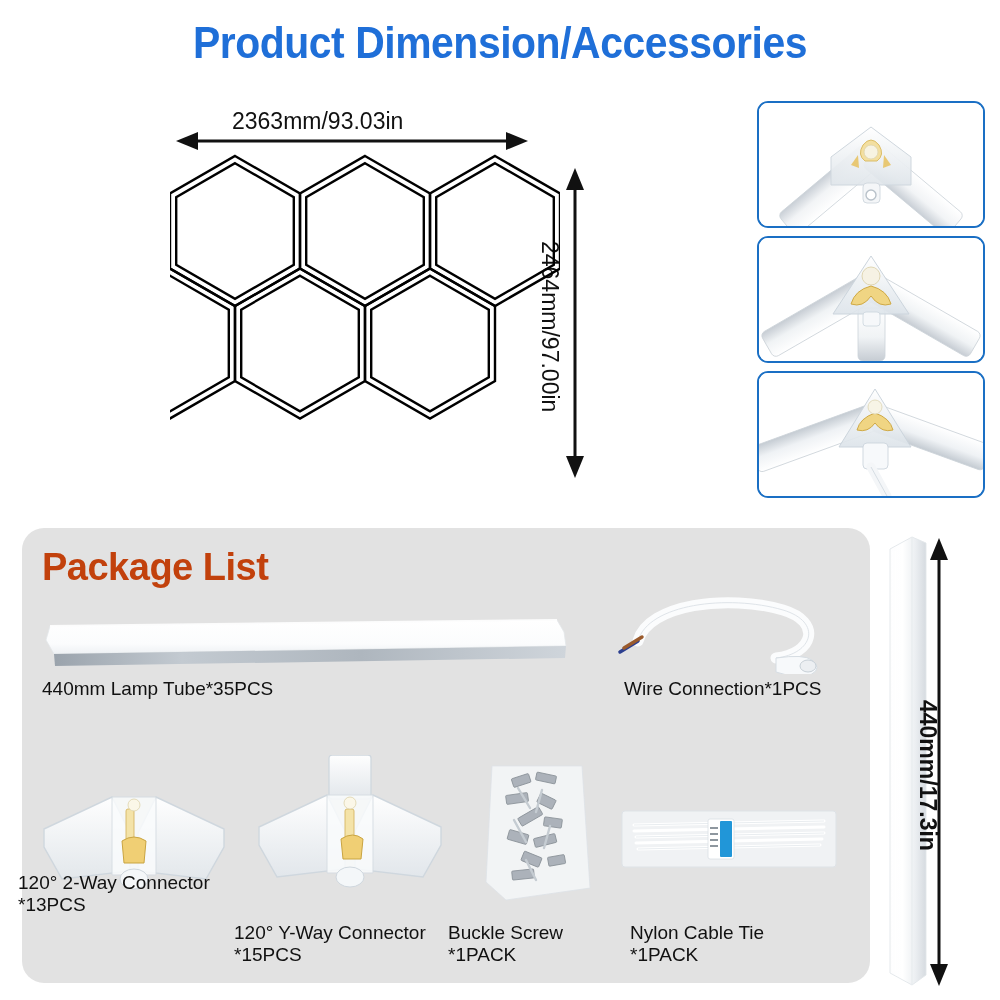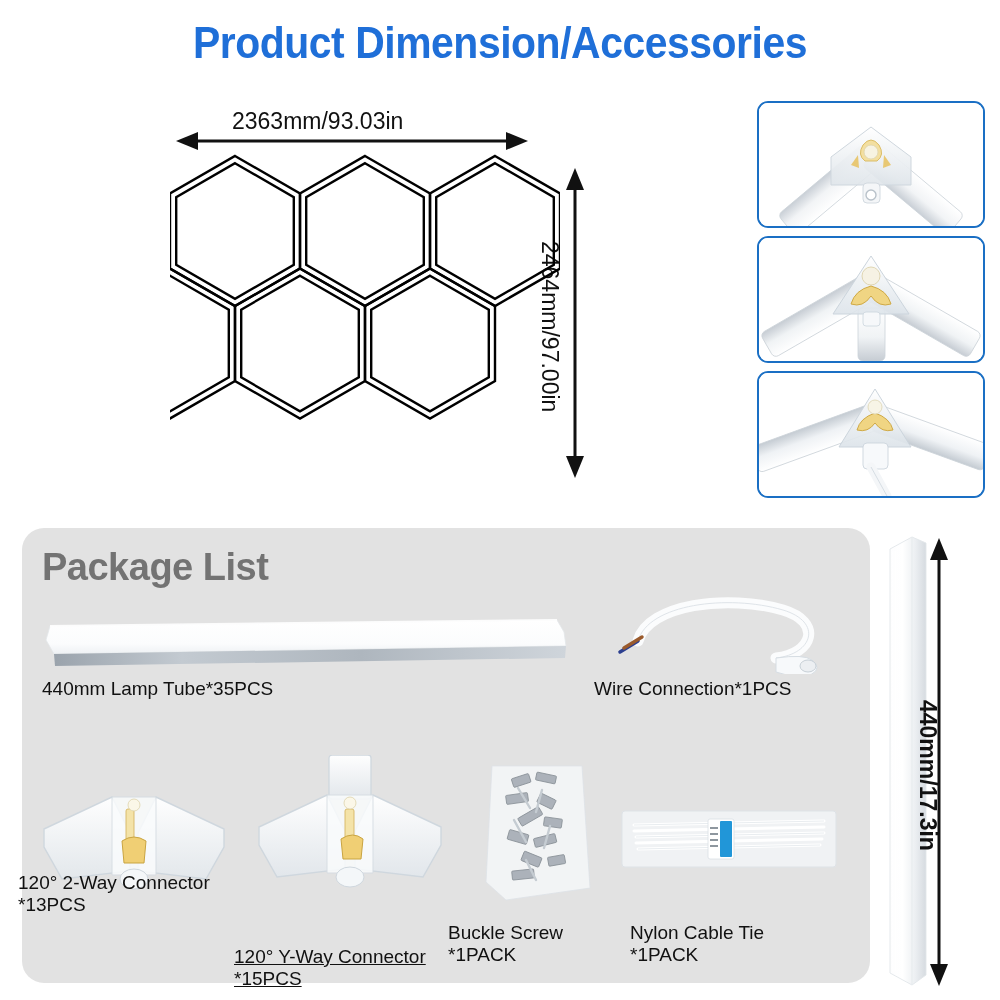--- a/index.html
+++ b/index.html
@@ -44,45 +44,45 @@
   #panel-y-connector-wire{left:757px;top:371px;width:224px;height:123px;}
   .photo-panel svg{display:block;width:100%;height:100%;}
 
   
   #package-panel{
     left:22px;top:528px;width:848px;height:455px;
     background:#e2e2e2;border-radius:22px;
   }
   #package-list-title{
     left:42px;top:546px;
-    font-size:38px;font-weight:bold;color:#737373;
+    font-size:38px;font-weight:bold;color:#c2410c;
     letter-spacing:-0.5px;
   }
 
   .item-caption{
     position:absolute;text-align:left;
     font-size:19px;color:#111;line-height:1.18;
     white-space:nowrap;
   }
 
   
   .art{position:absolute;}
   .art svg{display:block;width:100%;height:100%;}
 
   #art-lamp-tube{left:42px;top:616px;width:525px;height:55px;}
   #caption-lamp-tube{left:42px;top:678px;width:525px;}
 
   #art-wire-connection{left:608px;top:596px;width:245px;height:78px;}
-  #caption-wire-connection{left:594px;top:678px;width:245px;}
+  #caption-wire-connection{left:624px;top:678px;width:245px;}
 
   #art-2way{left:38px;top:775px;width:192px;height:130px;}
   #caption-2way{left:18px;top:872px;width:232px;}
 
   #art-yway{left:255px;top:755px;width:190px;height:150px;}
-  #caption-yway{left:234px;top:946px;width:232px;text-decoration:underline;}
+  #caption-yway{left:234px;top:922px;width:232px;}
 
   #art-buckle-screw{left:478px;top:760px;width:120px;height:145px;}
   #caption-buckle-screw{left:448px;top:922px;width:180px;}
 
   #art-cable-tie{left:620px;top:805px;width:218px;height:68px;}
   #caption-cable-tie{left:630px;top:922px;width:200px;}
 
   
   #art-vertical-tube{left:886px;top:535px;width:44px;height:452px;}
   #dim-tube-arrow{left:930px;top:538px;width:18px;height:448px;}

